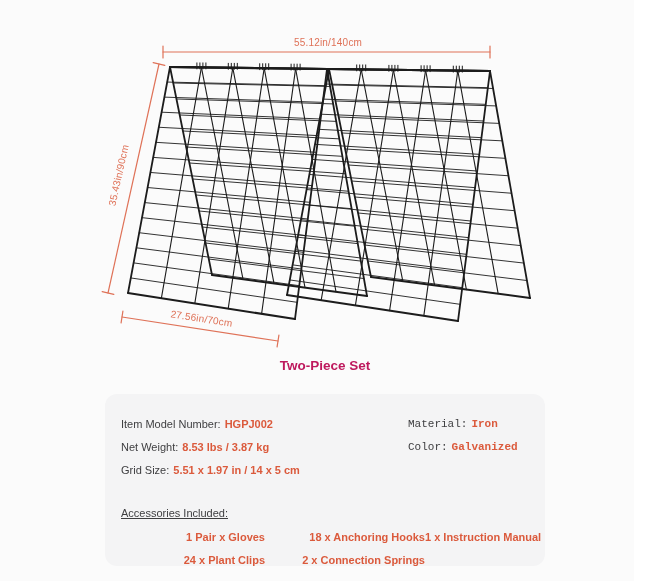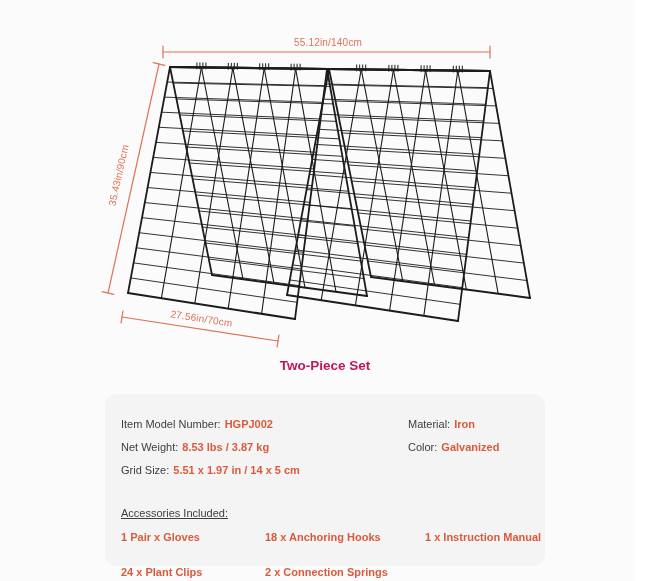--- a/index.html
+++ b/index.html
@@ -30,31 +30,32 @@
     width:440px;height:172px;
     box-sizing:border-box;
     background:#F4F4F5;
     border-radius:12px;
     padding:24px 16px 0 16px;
     font-size:11px;
     color:#3E3E40;
   }
   .spec-cols{display:flex;}
   .col-left{flex:0 0 287px;}
-  .col-right{flex:1;}
+  .col-right{flex:1;font-family:Liberation Mono, monospace;}
   .spec-row{display:flex;align-items:baseline;margin-bottom:10px;line-height:13px;white-space:nowrap;}
   .spec-label{color:#3E3E40;}
   .spec-value{color:#DB5A3C;font-weight:700;margin-left:4px;}
   .acc-heading{margin-top:20px;line-height:13px;color:#3E3E40;text-decoration:underline;}
   .acc-grid{
     margin-top:11px;
     display:grid;
     grid-template-columns:144px 160px 1fr;
-    row-gap:22px;
+    row-gap:10px;
     line-height:13px;
+    text-align:right;
   }
   .acc-item{color:#DB5A3C;font-weight:700;white-space:nowrap;}
 </style>
 </head>
 <body>
 
 <div class="page">
 
   <svg class="diagram-svg" width="650" height="392" viewBox="0 0 650 392">
     <g id="trellis-wires">

